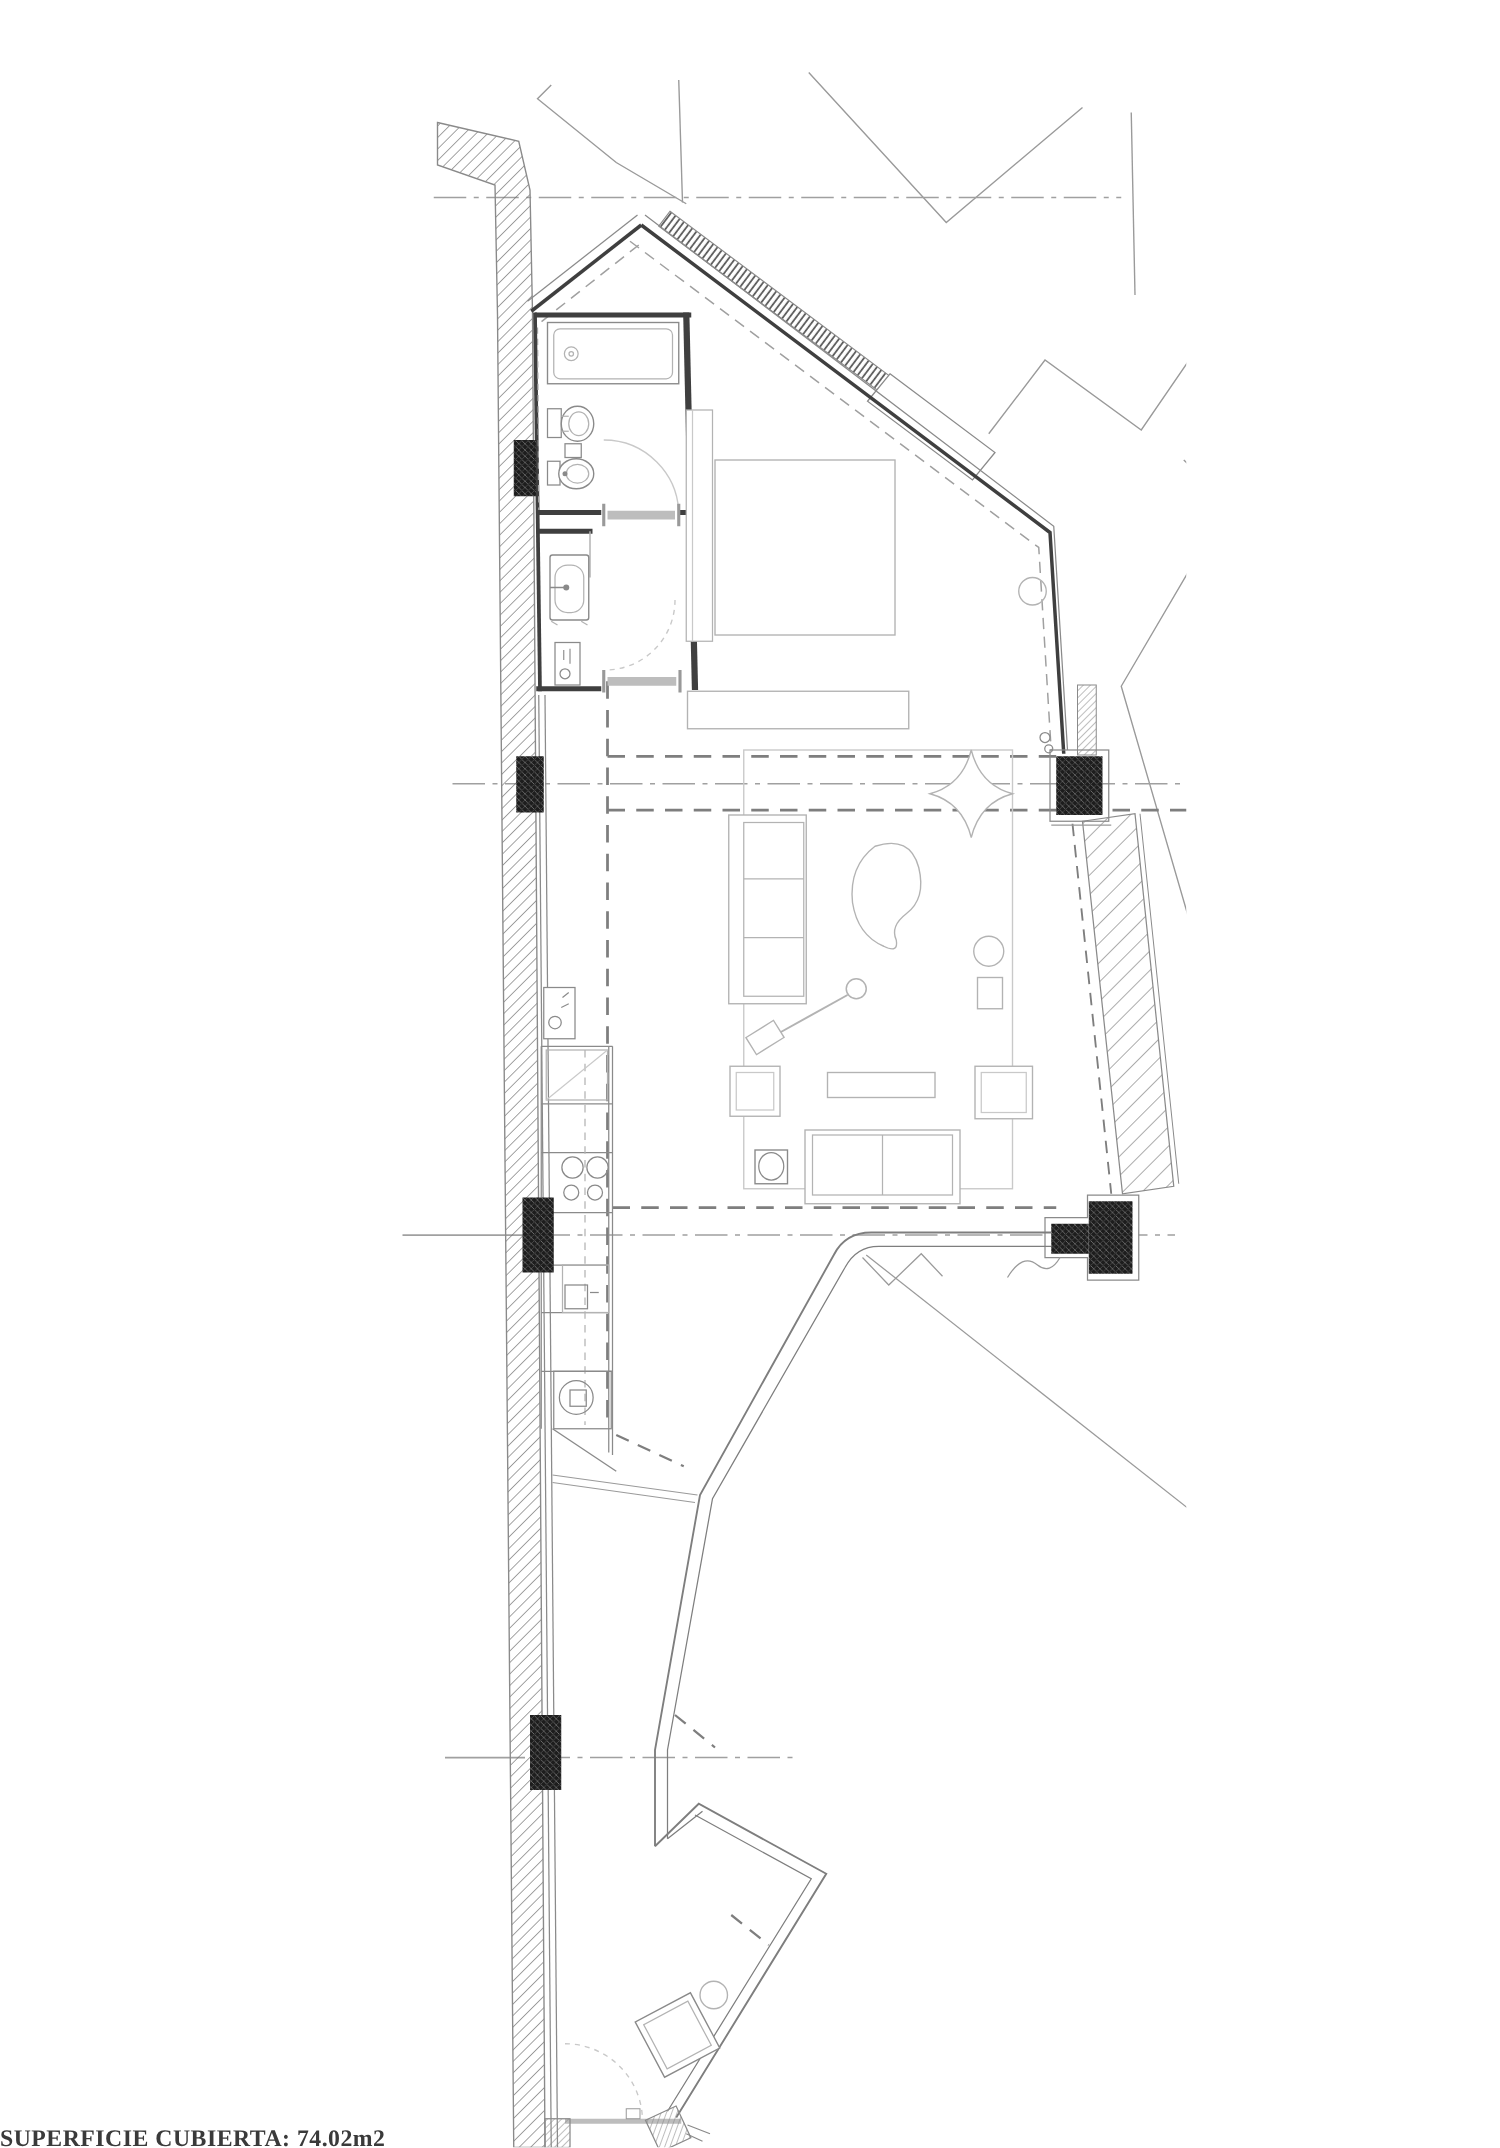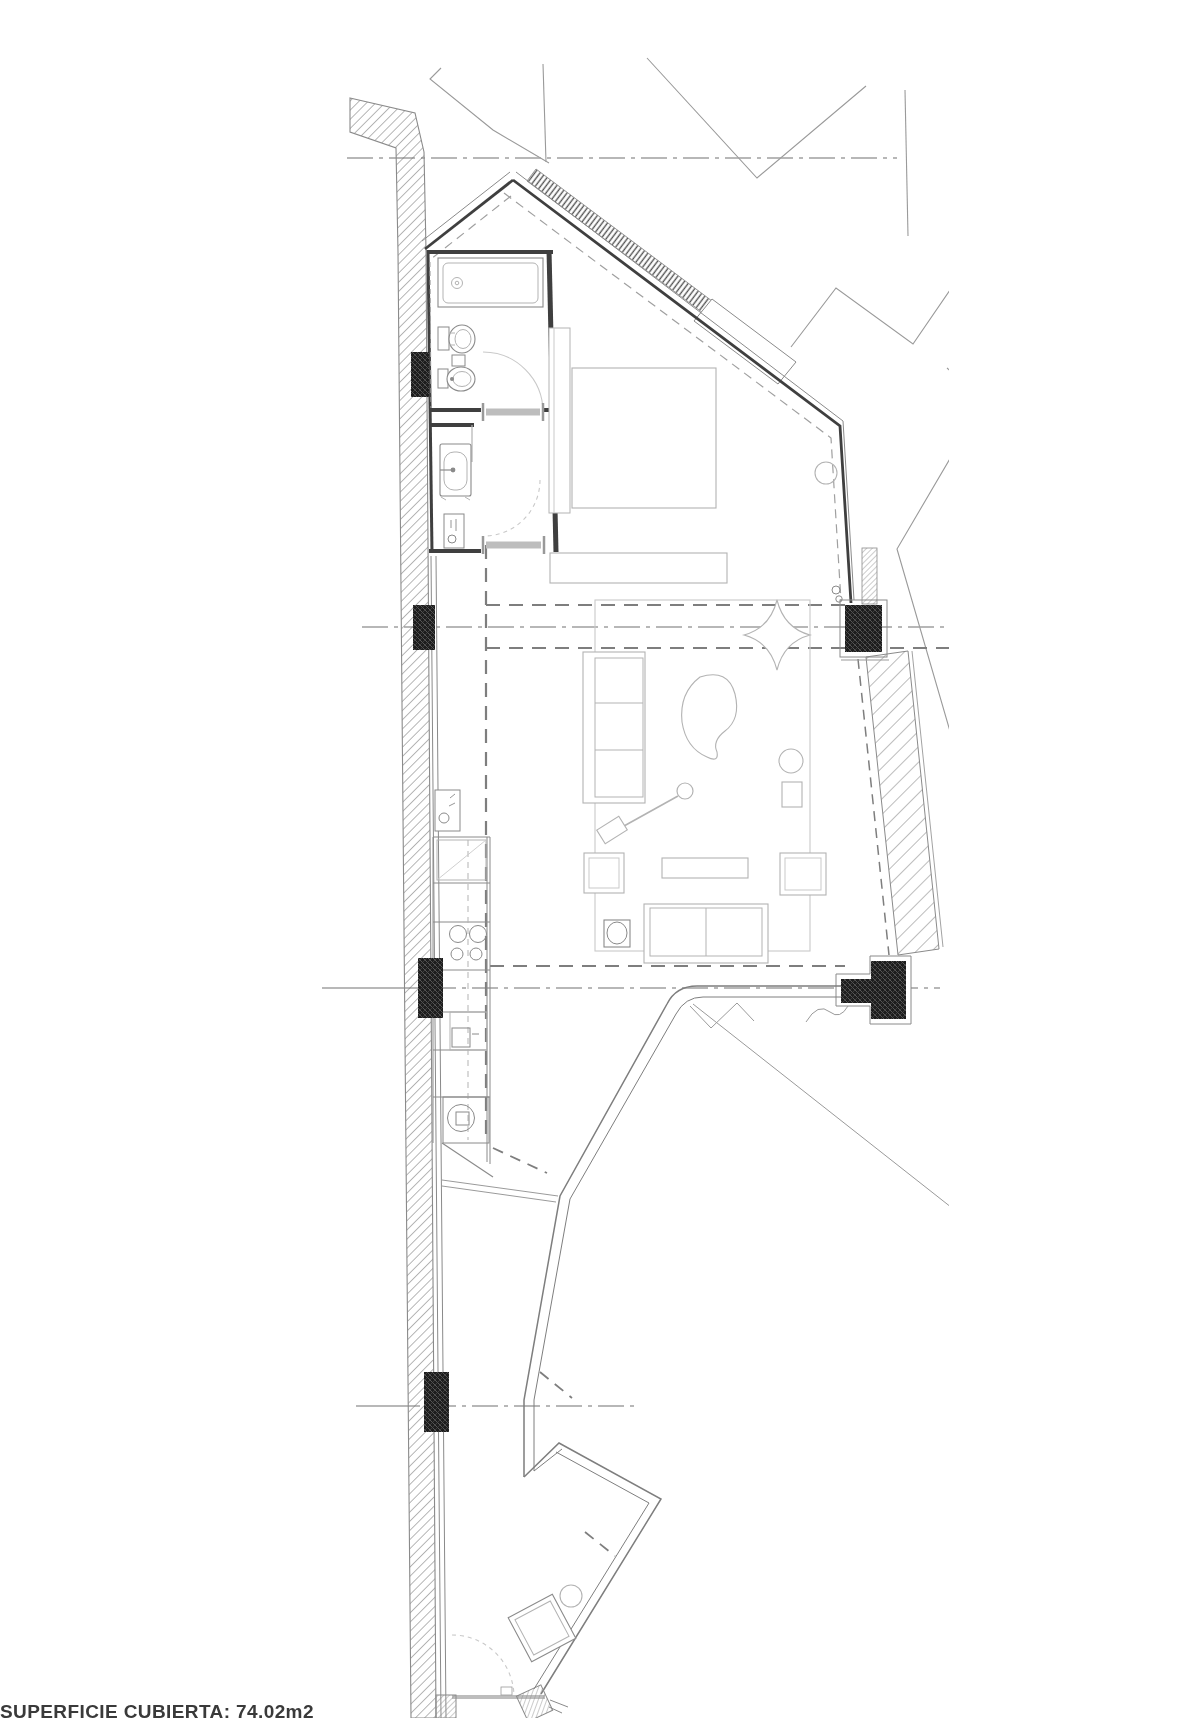--- a/index.html
+++ b/index.html
@@ -1,17 +1,17 @@
 <!DOCTYPE html>
 <html style="--paper: #ffffff; --wall_dark: #3f3f3f; --line_med: #8a8a8a; --line_light: #b3b3b3; --line_faint: #c9c9c9; --dash_gray: #7e7e7e; --center_gray: #a0a0a0; --neighbor_gray: #9a9a9a; --leaf_gray: #bdbdbd; --cap_gray: #999999; --column_fill: #1d1d1d;"><head>
 <meta charset="utf-8">
 <style>
   html,body{margin:0;padding:0;background:#fff;}
   .page{position:relative;width:949px;height:1718px;background:var(--paper,#fff);overflow:hidden;
-        font-family:Liberation Sans, sans-serif;}
+        font-family:Liberation Serif, serif;}
   svg{position:absolute;left:0;top:0;}
   .ln{fill:none;stroke-linecap:butt;stroke-linejoin:miter;}
   .cl-dark{stroke:var(--wall_dark,#3f3f3f);}
   .cl-med{stroke:var(--line_med,#8a8a8a);}
   .cl-light{stroke:var(--line_light,#b3b3b3);}
   .cl-faint{stroke:var(--line_faint,#c9c9c9);}
   .cl-dash{stroke:var(--dash_gray,#7e7e7e);}
   .cl-center{stroke:var(--center_gray,#a0a0a0);}
   .cl-thin{stroke:var(--neighbor_gray,#9a9a9a);}
   .cl-leaf{stroke:var(--leaf_gray,#bdbdbd);}

